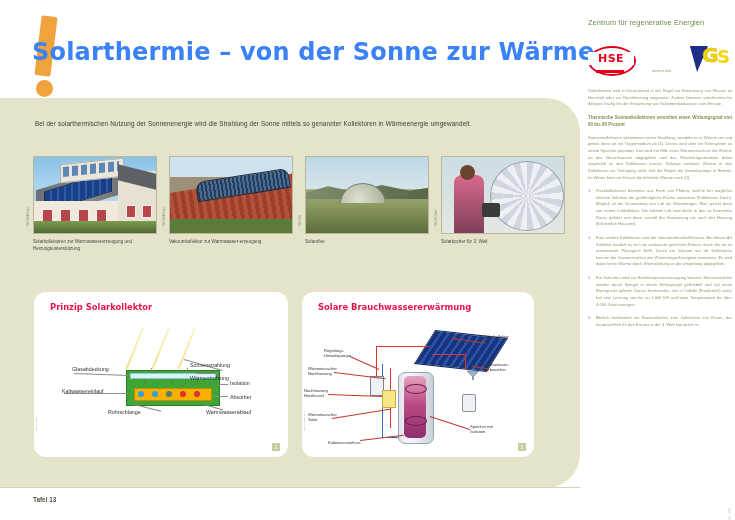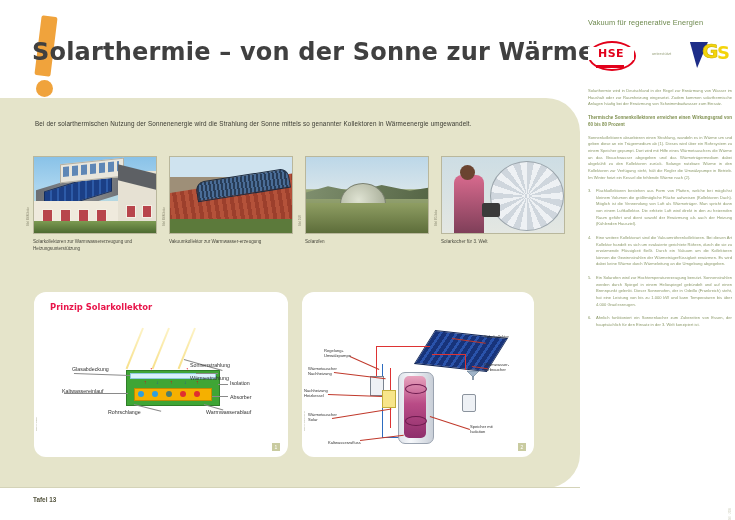--- a/index.html
+++ b/index.html
@@ -25,34 +25,34 @@
     position:absolute;left:38px;top:16px;width:16px;height:60px;
     background:#f0a33c;transform:rotate(7deg);
     border-radius:2px;
   }
   .excl-dot{
     position:absolute;left:36px;top:80px;width:17px;height:17px;
     border-radius:50%;background:#f0a33c;
   }
   .headline{
     position:absolute;left:32px;top:38px;width:520px;
-    font-size:24px;font-weight:bold;color:#404040;
+    font-size:24px;font-weight:bold;color:#3b82f6;
     letter-spacing:0.2px;
     font-family:"DejaVu Sans", sans-serif;
     white-space:nowrap;
   }
 
   
   .logo-head{
     position:absolute;left:588px;top:18px;width:145px;
     font-size:7.4px;color:#6f8a4f;letter-spacing:.1px;
   }
   .logo-row{
     position:absolute;left:588px;top:34px;width:145px;height:40px;
-    display:flex;align-items:center;justify-content:space-between;
+    display:flex;align-items:flex-end;justify-content:space-between;
   }
   .hse-logo{position:relative;width:46px;height:30px;}
   .hse-ell{
     position:absolute;left:0;top:2px;width:44px;height:26px;
     border:2.4px solid #e2001a;border-radius:50%;
   }
   .hse-txt{
     position:absolute;left:0;top:8px;width:46px;text-align:center;
     font-size:11px;font-weight:bold;color:#e2001a;
     font-family:"DejaVu Sans", sans-serif;letter-spacing:.5px;
@@ -236,21 +236,21 @@
 <body>
 
 <div class="page">
 
   <div class="beige-panel"></div>
 
   <div class="excl"></div>
   <div class="excl-dot"></div>
   <div class="headline">Solarthermie – von der Sonne zur Wärme</div>
 
-  <div class="logo-head">Vakuum für regenerative Energien</div>
+  <div class="logo-head">Zentrum für regenerative Energien</div>
   <div class="logo-row">
     <div class="hse-logo">
       <div class="hse-ell"></div>
       <div class="hse-txt">HSE</div>
       <div class="hse-bar"></div>
     </div>
     <div class="supp">unterstützt</div>
     <div class="lgs-logo">
       <div class="lgs-v"></div>
       <div class="lgs-g">G</div>
@@ -383,20 +383,21 @@
       <div class="ln" style="left:100px;top:78px;width:28px;transform:rotate(14deg);"></div>
       <div class="lbl" style="left:74px;top:83px;">Rohrschlange</div>
       <div class="ln" style="left:170px;top:78px;width:20px;transform:rotate(16deg);"></div>
       <div class="lbl" style="left:172px;top:83px;">Warmwasserablauf</div>
     </div>
     <div class="card-credit">Quelle: BINE</div>
     <div class="card-num">1</div>
   </div>
 
   <div class="card card2">
+    <div class="card-title">Solare Brauchwassererwärmung</div>
     <div class="hw">
       <div class="coll"></div>
       <div class="pipeR" style="left:74px;top:22px;width:54px;height:1.2px;"></div>
       <div class="pipeR" style="left:74px;top:22px;width:1.2px;height:32px;"></div>
       <div class="pipeB" style="left:80px;top:40px;width:1.2px;height:74px;"></div>
       <div class="pipeB" style="left:80px;top:113px;width:28px;height:1.2px;"></div>
       <div class="pipeR" style="left:88px;top:44px;width:1.2px;height:60px;"></div>
       <div class="ctrl"></div>
       <div class="boiler"></div>
       <div class="tank"></div>

